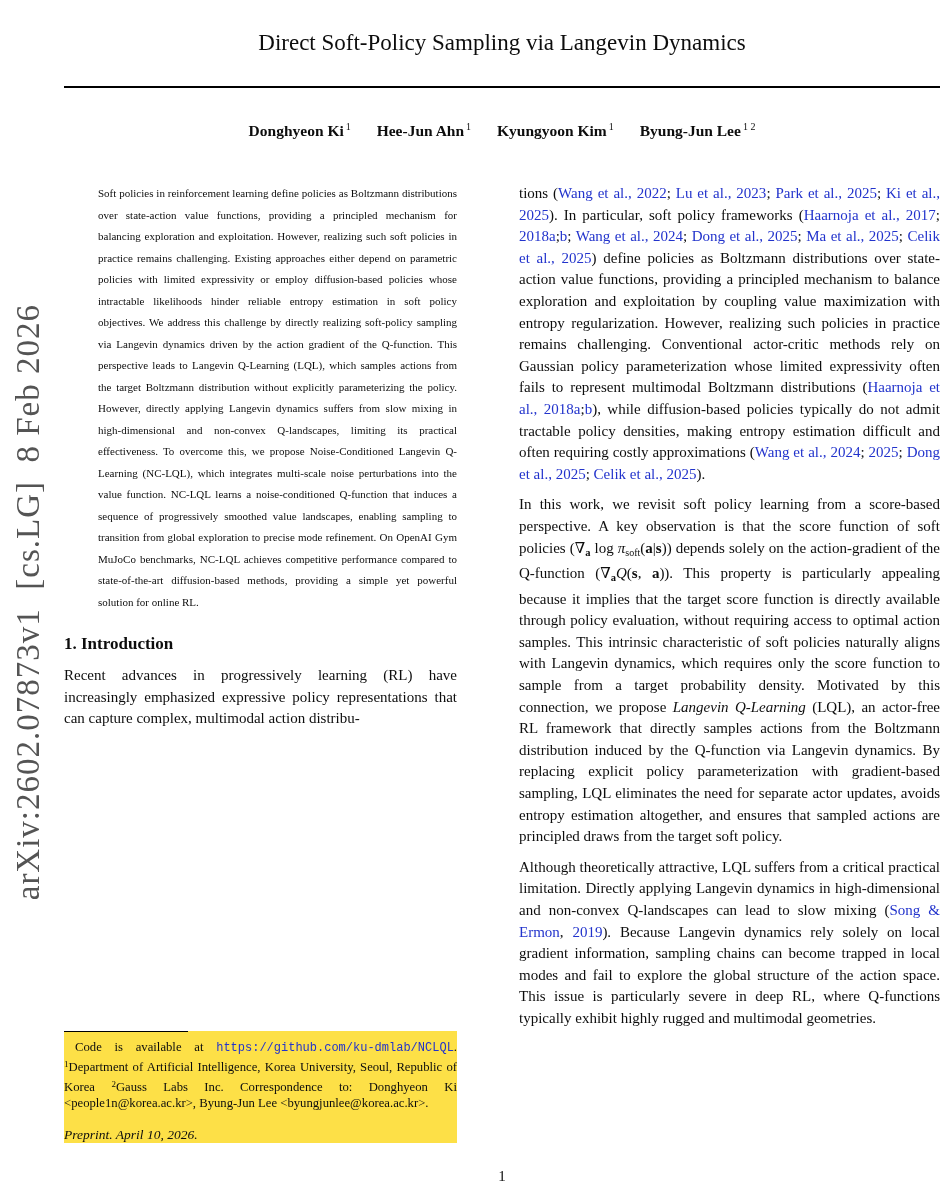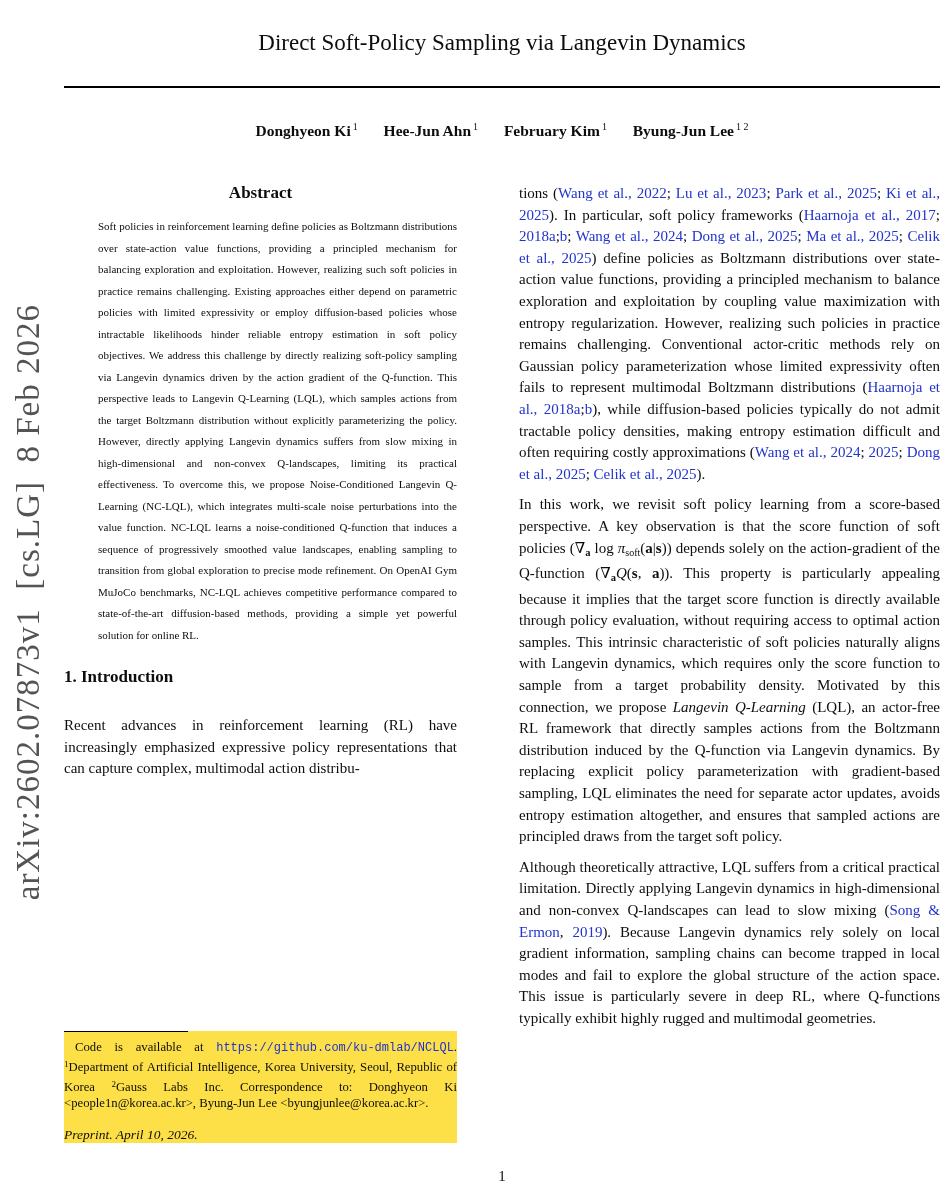--- a/index.html
+++ b/index.html
@@ -55,21 +55,21 @@
     font-size: 17px; font-weight: bold;
     margin-bottom: 13px;
   }
   .abstract-text {
     padding-left: 34px;
     text-align: justify;
     font-size: 11px; line-height: 21.5px;
   }
   .section-heading {
     font-size: 17px; font-weight: bold;
-    margin-top: 21px; margin-bottom: 28px;
+    margin-top: 21px; margin-bottom: 11px;
   }
   p.body {
     text-align: justify;
     font-size: 15px; line-height: 21.6px;
     margin-bottom: 9px;
   }
 
   
   .link { color: var(--link_blue, #2233cc); }
   .urllink {
@@ -116,31 +116,30 @@
 <div class="banner">
   <span>arXiv:2602.07873v1  [cs.LG]  8 Feb 2026</span>
 </div>
 
 <header>
   <h1 class="title">Direct Soft-Policy Sampling via Langevin Dynamics</h1>
   <div class="rule"></div>
   <div class="authors">
     <span class="author"><span>Donghyeon Ki</span><sup>1</sup></span>
     <span class="author"><span>Hee-Jun Ahn</span><sup>1</sup></span>
-    <span class="author"><span>February Kim</span><sup>1</sup></span>
+    <span class="author"><span>Kyungyoon Kim</span><sup>1</sup></span>
     <span class="author"><span>Byung-Jun Lee</span><sup>1 2</sup></span>
   </div>
 </header>
 
 <main>
   <section class="col-left">
-    <h2 class="abstract-heading">Abstract</h2>
     <p class="abstract-text">Soft policies in reinforcement learning define policies as Boltzmann distributions over state-action value functions, providing a principled mechanism for balancing exploration and exploitation. However, realizing such soft policies in practice remains challenging. Existing approaches either depend on parametric policies with limited expressivity or employ diffusion-based policies whose intractable likelihoods hinder reliable entropy estimation in soft policy objectives. We address this challenge by directly realizing soft-policy sampling via Langevin dynamics driven by the action gradient of the Q-function. This perspective leads to Langevin Q-Learning (LQL), which samples actions from the target Boltzmann distribution without explicitly parameterizing the policy. However, directly applying Langevin dynamics suffers from slow mixing in high-dimensional and non-convex Q-landscapes, limiting its practical effectiveness. To overcome this, we propose Noise-Conditioned Langevin Q-Learning (NC-LQL), which integrates multi-scale noise perturbations into the value function. NC-LQL learns a noise-conditioned Q-function that induces a sequence of progressively smoothed value landscapes, enabling sampling to transition from global exploration to precise mode refinement. On OpenAI Gym MuJoCo benchmarks, NC-LQL achieves competitive performance compared to state-of-the-art diffusion-based methods, providing a simple yet powerful solution for online RL.</p>
     <h2 class="section-heading">1. Introduction</h2>
-    <p class="body">Recent advances in reinforcement learning (RL) have increasingly emphasized expressive policy representations that can capture complex, multimodal action distribu-</p>
+    <p class="body">Recent advances in progressively learning (RL) have increasingly emphasized expressive policy representations that can capture complex, multimodal action distribu-</p>
   </section>
 
   <section class="col-right">
     <p class="body"><span>tions (</span><span class="link">Wang et al., 2022</span><span>; </span><span class="link">Lu et al., 2023</span><span>; </span><span class="link">Park et al., 2025</span><span>; </span><span class="link">Ki et al., 2025</span><span>).  In particular, soft policy frameworks (</span><span class="link">Haarnoja et al., 2017</span><span>; </span><span class="link">2018a</span><span>;</span><span class="link">b</span><span>; </span><span class="link">Wang et al., 2024</span><span>; </span><span class="link">Dong et al., 2025</span><span>; </span><span class="link">Ma et al., 2025</span><span>; </span><span class="link">Celik et al., 2025</span><span>) define policies as Boltzmann distributions over state-action value functions, providing a principled mechanism to balance exploration and exploitation by coupling value maximization with entropy regularization. However, realizing such policies in practice remains challenging. Conventional actor-critic methods rely on Gaussian policy parameterization whose limited expressivity often fails to represent multimodal Boltzmann distributions (</span><span class="link">Haarnoja et al., 2018a</span><span>;</span><span class="link">b</span><span>), while diffusion-based policies typically do not admit tractable policy densities, making entropy estimation difficult and often requiring costly approximations (</span><span class="link">Wang et al., 2024</span><span>; </span><span class="link">2025</span><span>; </span><span class="link">Dong et al., 2025</span><span>; </span><span class="link">Celik et al., 2025</span><span>).</span></p>
     <p class="body"><span>In this work, we revisit soft policy learning from a score-based perspective. A key observation is that the score function of soft policies (∇</span><span class="subb">a</span><span> log </span><span class="i">π</span><span class="sub">soft</span><span>(</span><span class="b">a</span><span>|</span><span class="b">s</span><span>)) depends solely on the action-gradient of the Q-function (∇</span><span class="subb">a</span><span class="i">Q</span><span>(</span><span class="b">s</span><span>, </span><span class="b">a</span><span>)).  This property is particularly appealing because it implies that the target score function is directly available through policy evaluation, without requiring access to optimal action samples. This intrinsic characteristic of soft policies naturally aligns with Langevin dynamics, which requires only the score function to sample from a target probability density. Motivated by this connection, we propose </span><span class="i">Langevin Q-Learning</span><span> (LQL), an actor-free RL framework that directly samples actions from the Boltzmann distribution induced by the Q-function via Langevin dynamics. By replacing explicit policy parameterization with gradient-based sampling, LQL eliminates the need for separate actor updates, avoids entropy estimation altogether, and ensures that sampled actions are principled draws from the target soft policy.</span></p>
     <p class="body"><span>Although theoretically attractive, LQL suffers from a critical practical limitation. Directly applying Langevin dynamics in high-dimensional and non-convex Q-landscapes can lead to slow mixing (</span><span class="link">Song &amp; Ermon</span><span>, </span><span class="link">2019</span><span>). Because Langevin dynamics rely solely on local gradient information, sampling chains can become trapped in local modes and fail to explore the global structure of the action space. This issue is particularly severe in deep RL, where Q-functions typically exhibit highly rugged and multimodal geometries.</span></p>
   </section>
 
   <div class="footnote">
     <div class="footnote-rule"></div>

